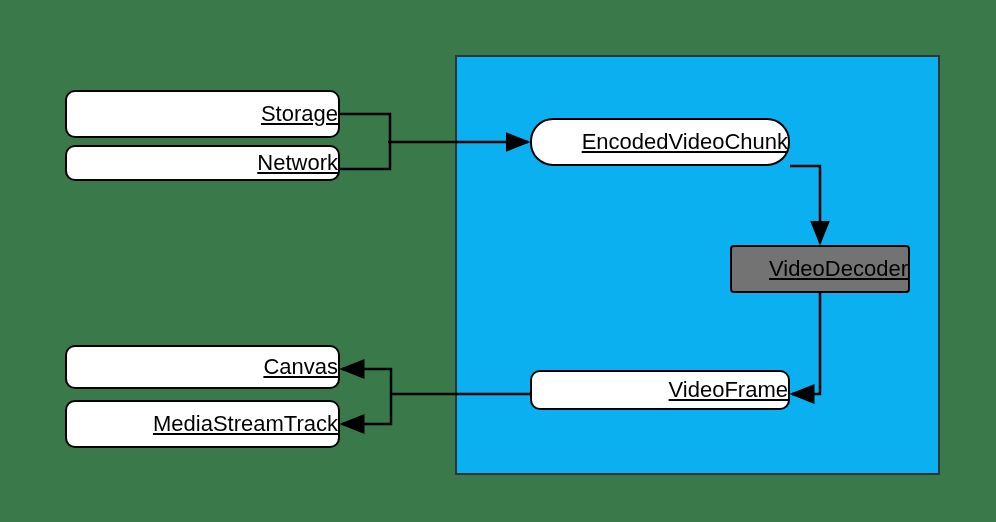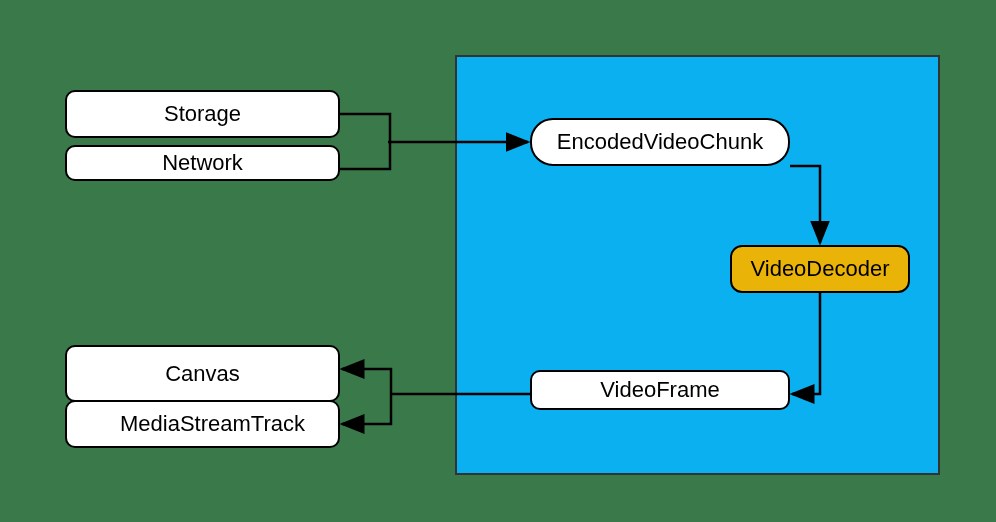--- a/index.html
+++ b/index.html
@@ -15,26 +15,27 @@
       background: #0ab0f0;
       border: 2px solid #333;
     }
     .node {
       position: absolute;
       background: white;
       border: 2px solid #000;
       border-radius: 10px;
       display: flex;
       align-items: center;
-      justify-content: center;
+      justify-content: flex-end;
       font-size: 22px;
+      text-decoration: underline;
     }
     .node.decoder {
-      background: #eab308;
-      border-radius: 12px;
+      background: #737373;
+      border-radius: 4px;
     }
     svg.arrows {
       position: absolute;
       top: 0;
       left: 0;
       width: 996px;
       height: 522px;
       pointer-events: none;
     }
   </style>
@@ -56,21 +57,21 @@
 </div>
 
 <div class="node decoder" style="left:730px; top:245px; width:180px; height:48px;">
   <span>VideoDecoder</span>
 </div>
 
 <div class="node" style="left:530px; top:370px; width:260px; height:40px;">
   <span>VideoFrame</span>
 </div>
 
-<div class="node" style="left:65px; top:345px; width:275px; height:57px;">
+<div class="node" style="left:65px; top:345px; width:275px; height:44px;">
   <span>Canvas</span>
 </div>
 
 <div class="node" style="left:65px; top:400px; width:275px; height:48px;padding-left:20px;">
   <span>MediaStreamTrack</span>
 </div>
 
 <svg class="arrows">
   <defs>
     <marker id="arrowhead" markerWidth="10" markerHeight="8" refX="9" refY="4" orient="auto">

